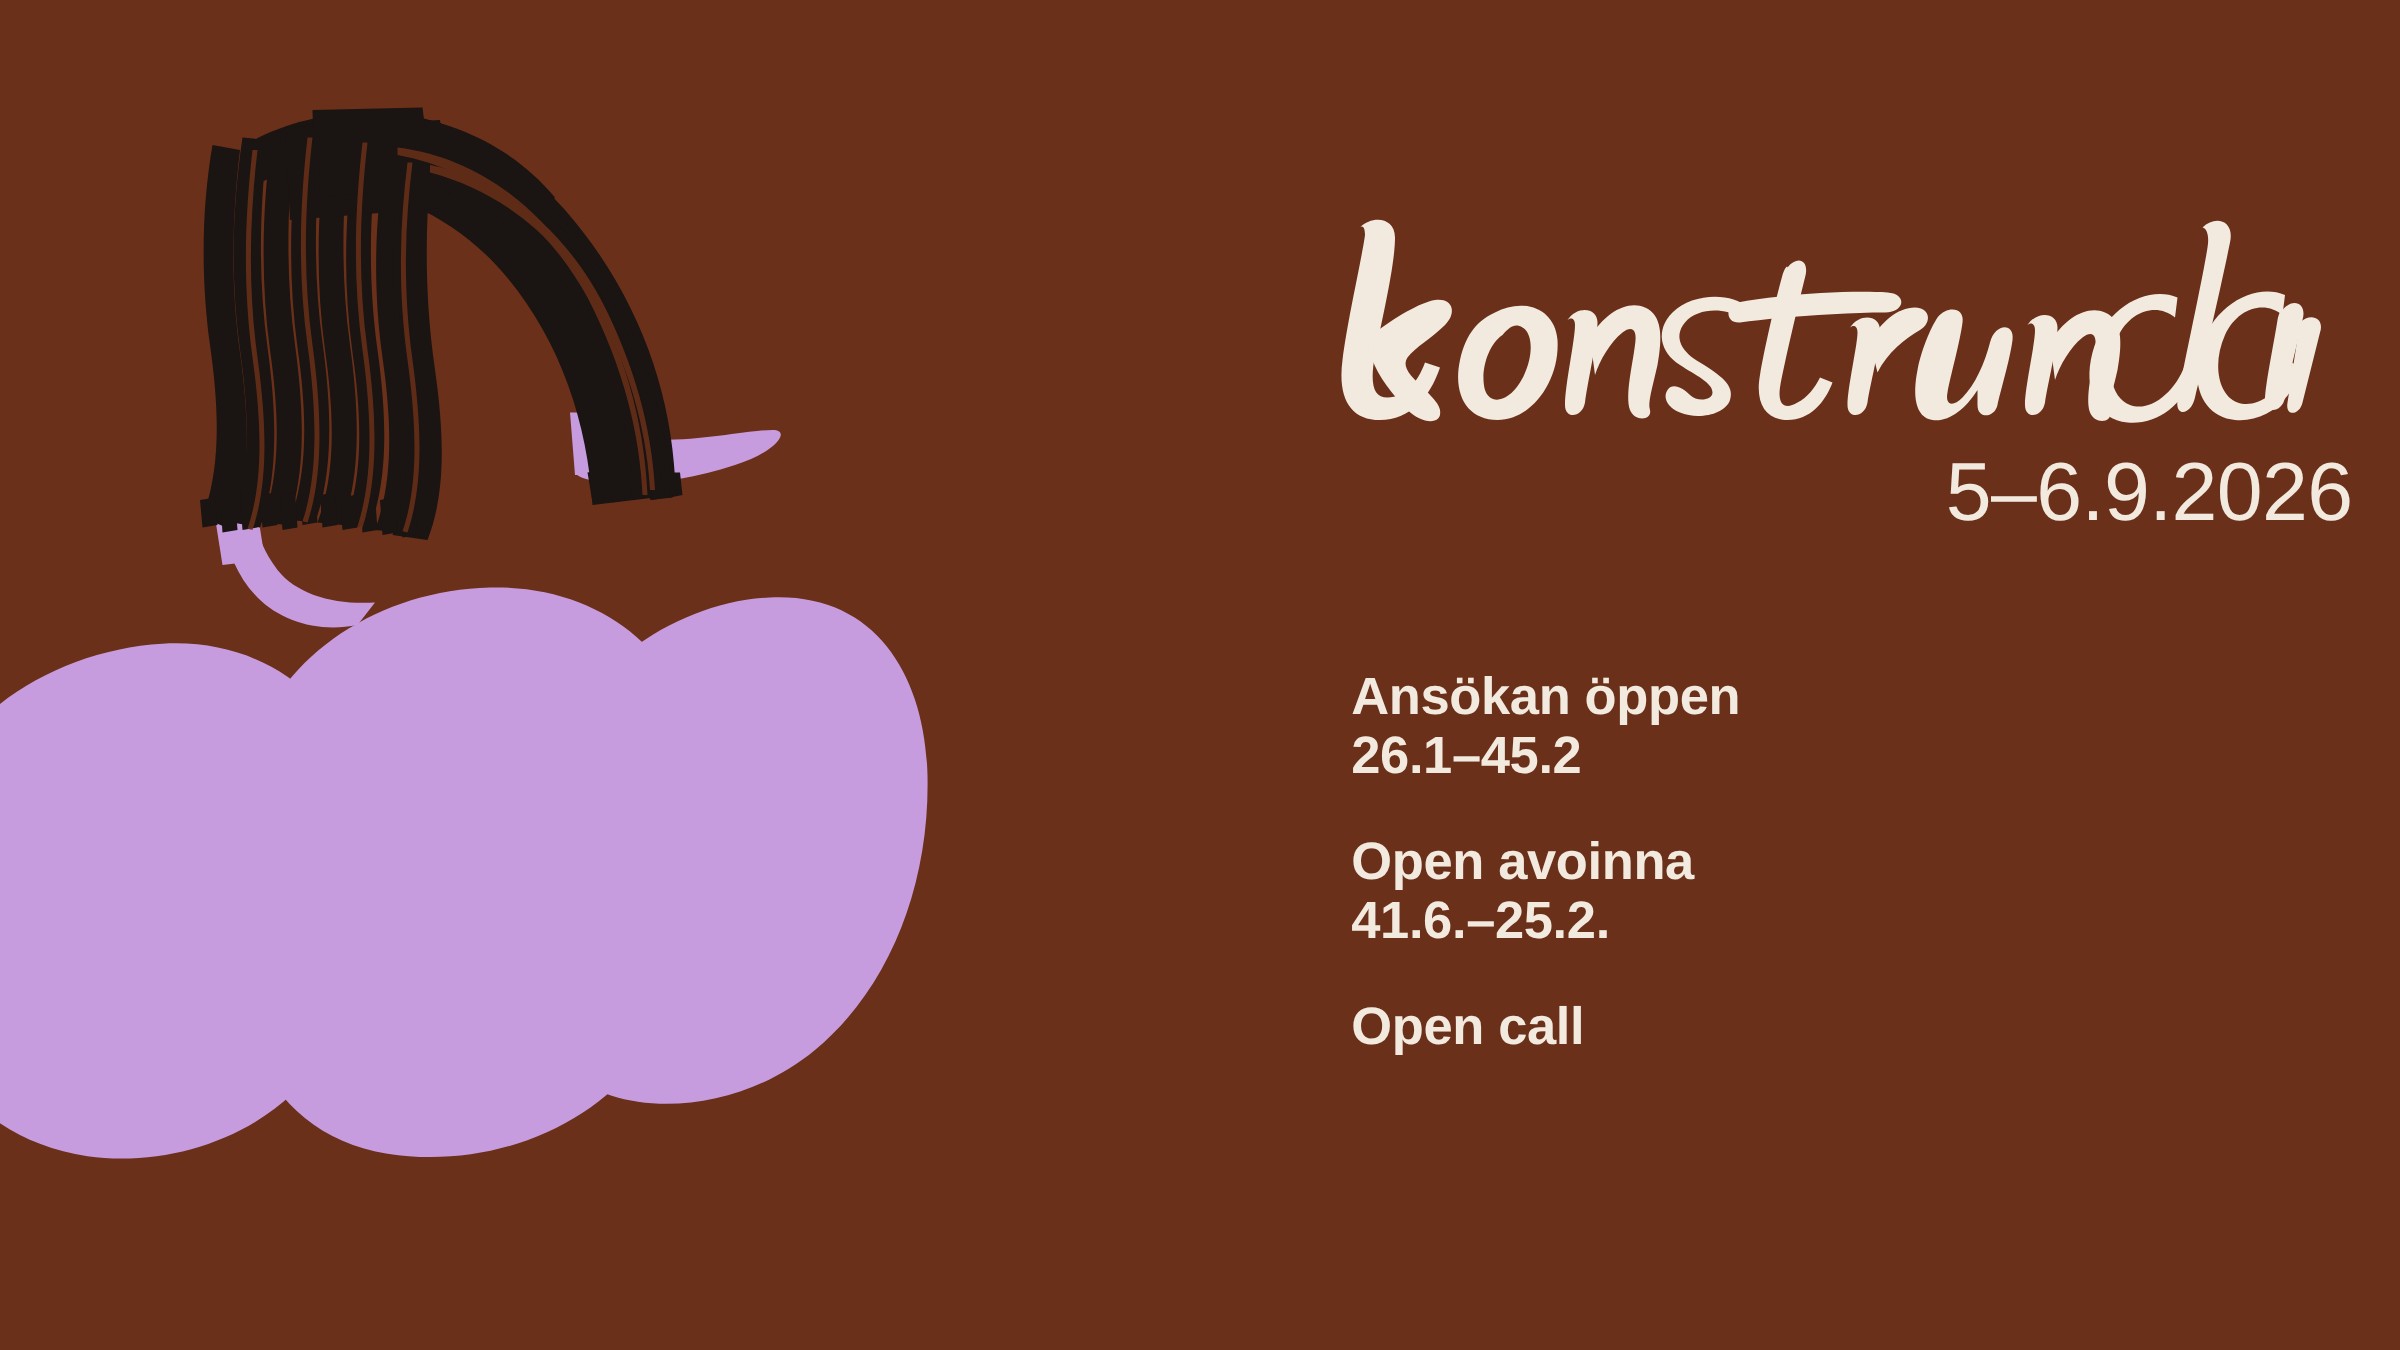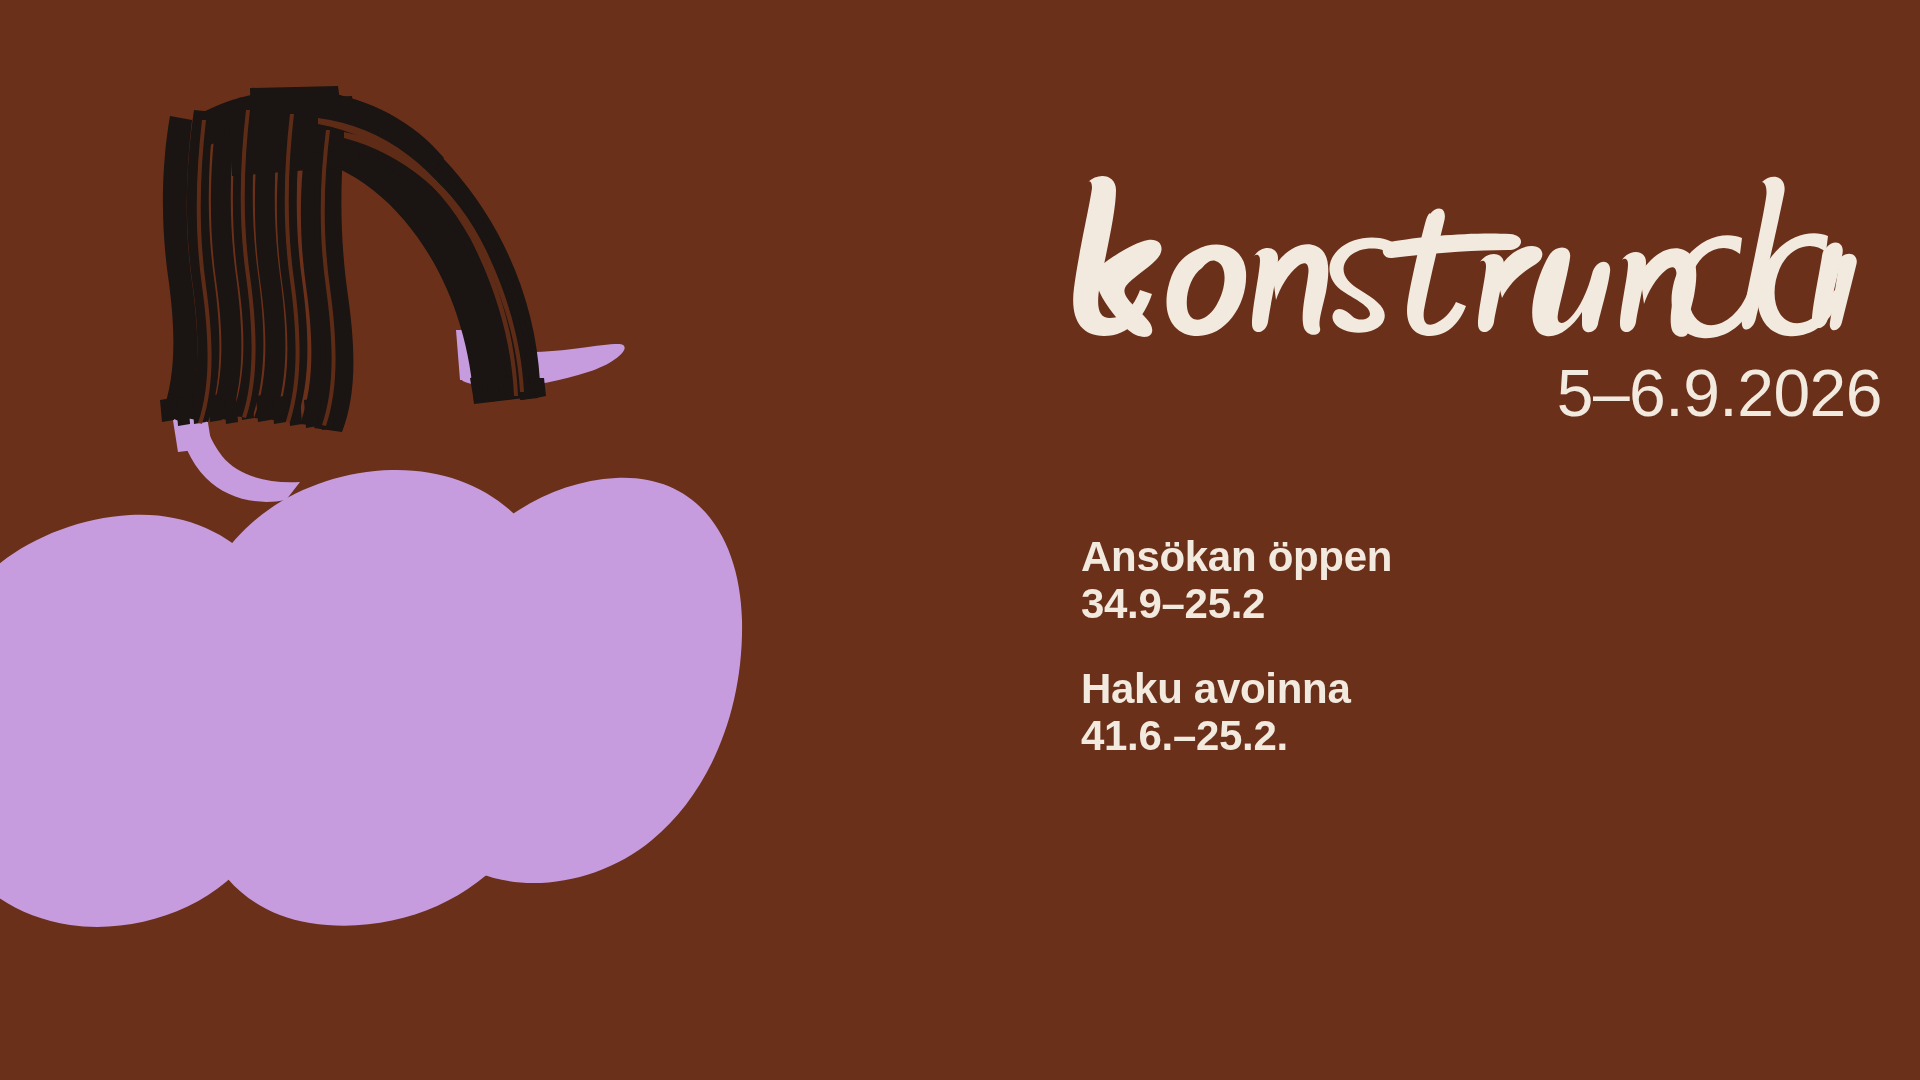--- a/index.html
+++ b/index.html
@@ -391,26 +391,27 @@
         </g>
       </svg>
     </div>
 
     <div id="event-date">5–6.9.2026</div>
 
     <div id="info-blocks">
 
       <div class="info-block">
         <div class="info-title">Ansökan öppen</div>
-        <div class="info-dates">34.9–25.2</div>
+        <div class="info-dates">26.1–45.2</div>
       </div>
 
       <div class="info-block">
-        <div class="info-title">Haku avoinna</div>
+        <div class="info-title">Open avoinna</div>
         <div class="info-dates">41.6.–25.2.</div>
       </div>
 
       <div class="info-block">
+        <div class="info-title">Open call</div>
       </div>
 
     </div>
   </div>
 </div>
 
 </body></html>

